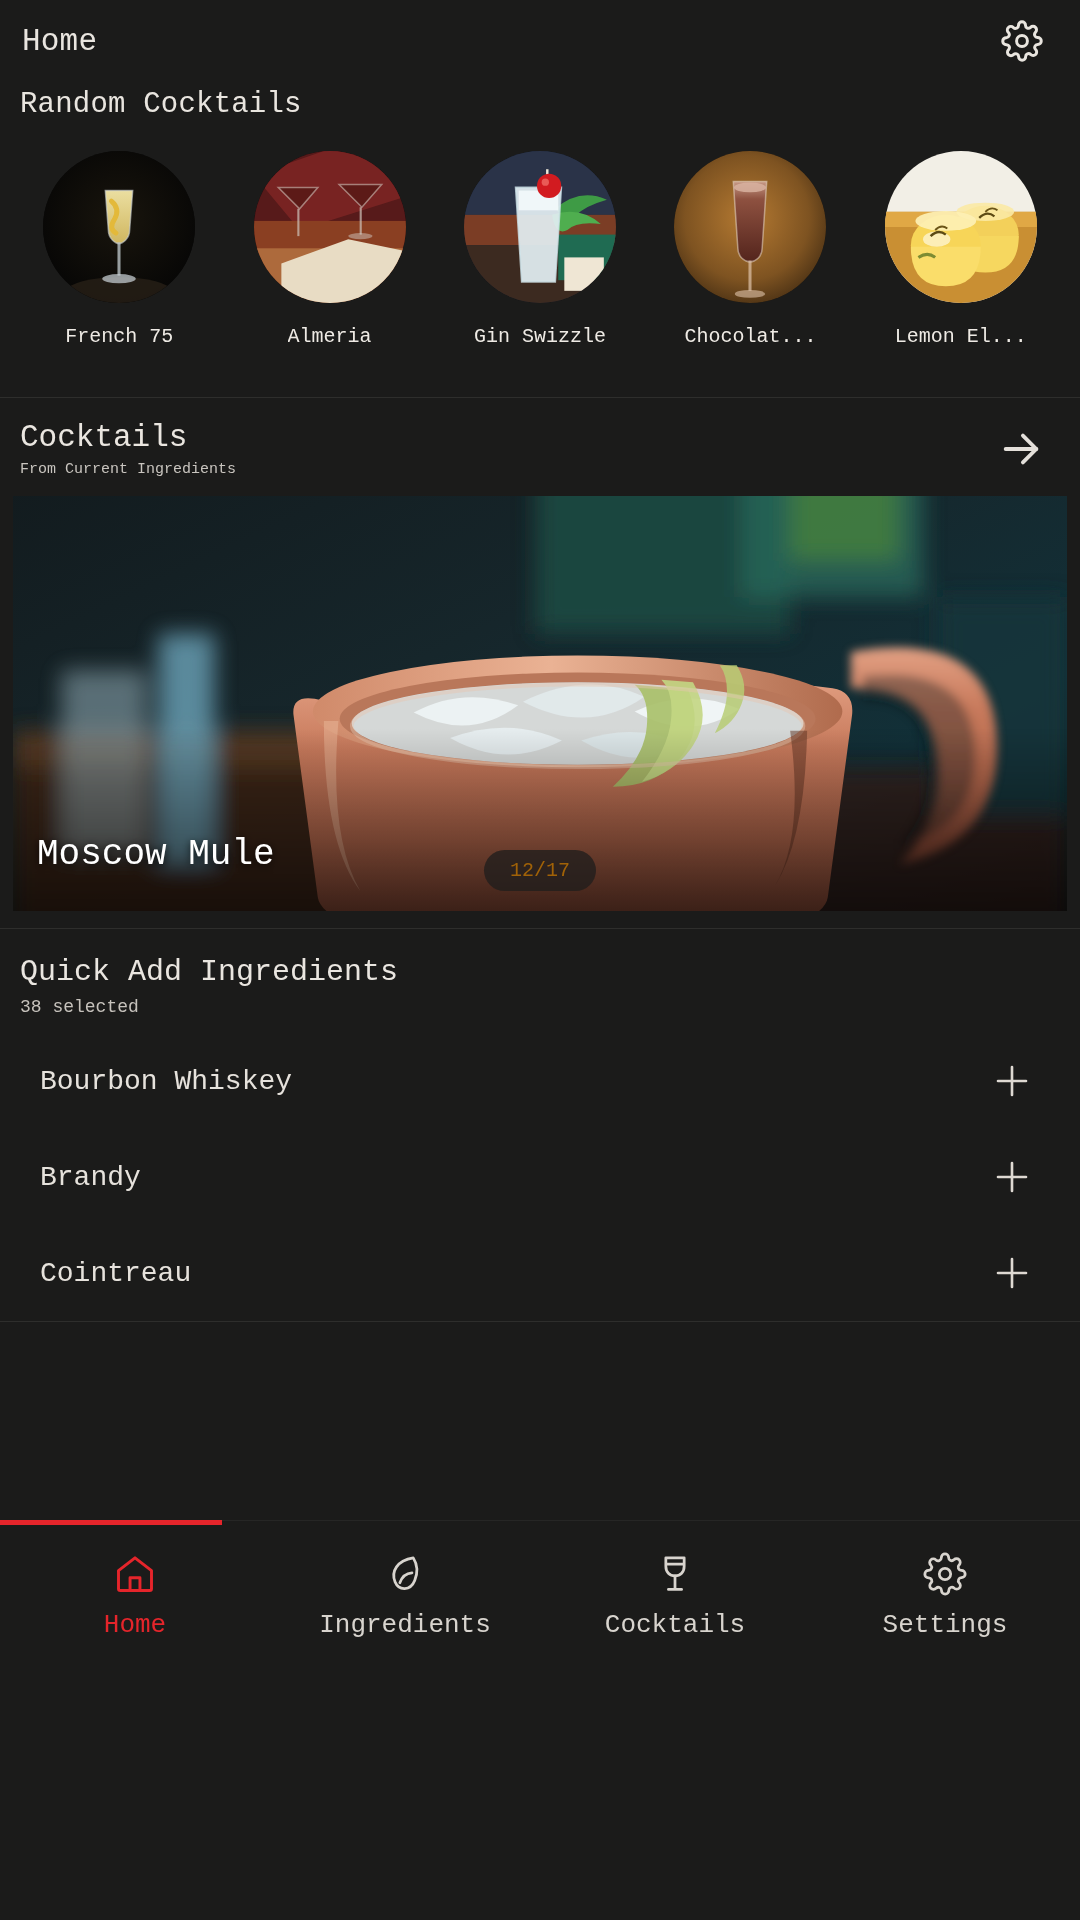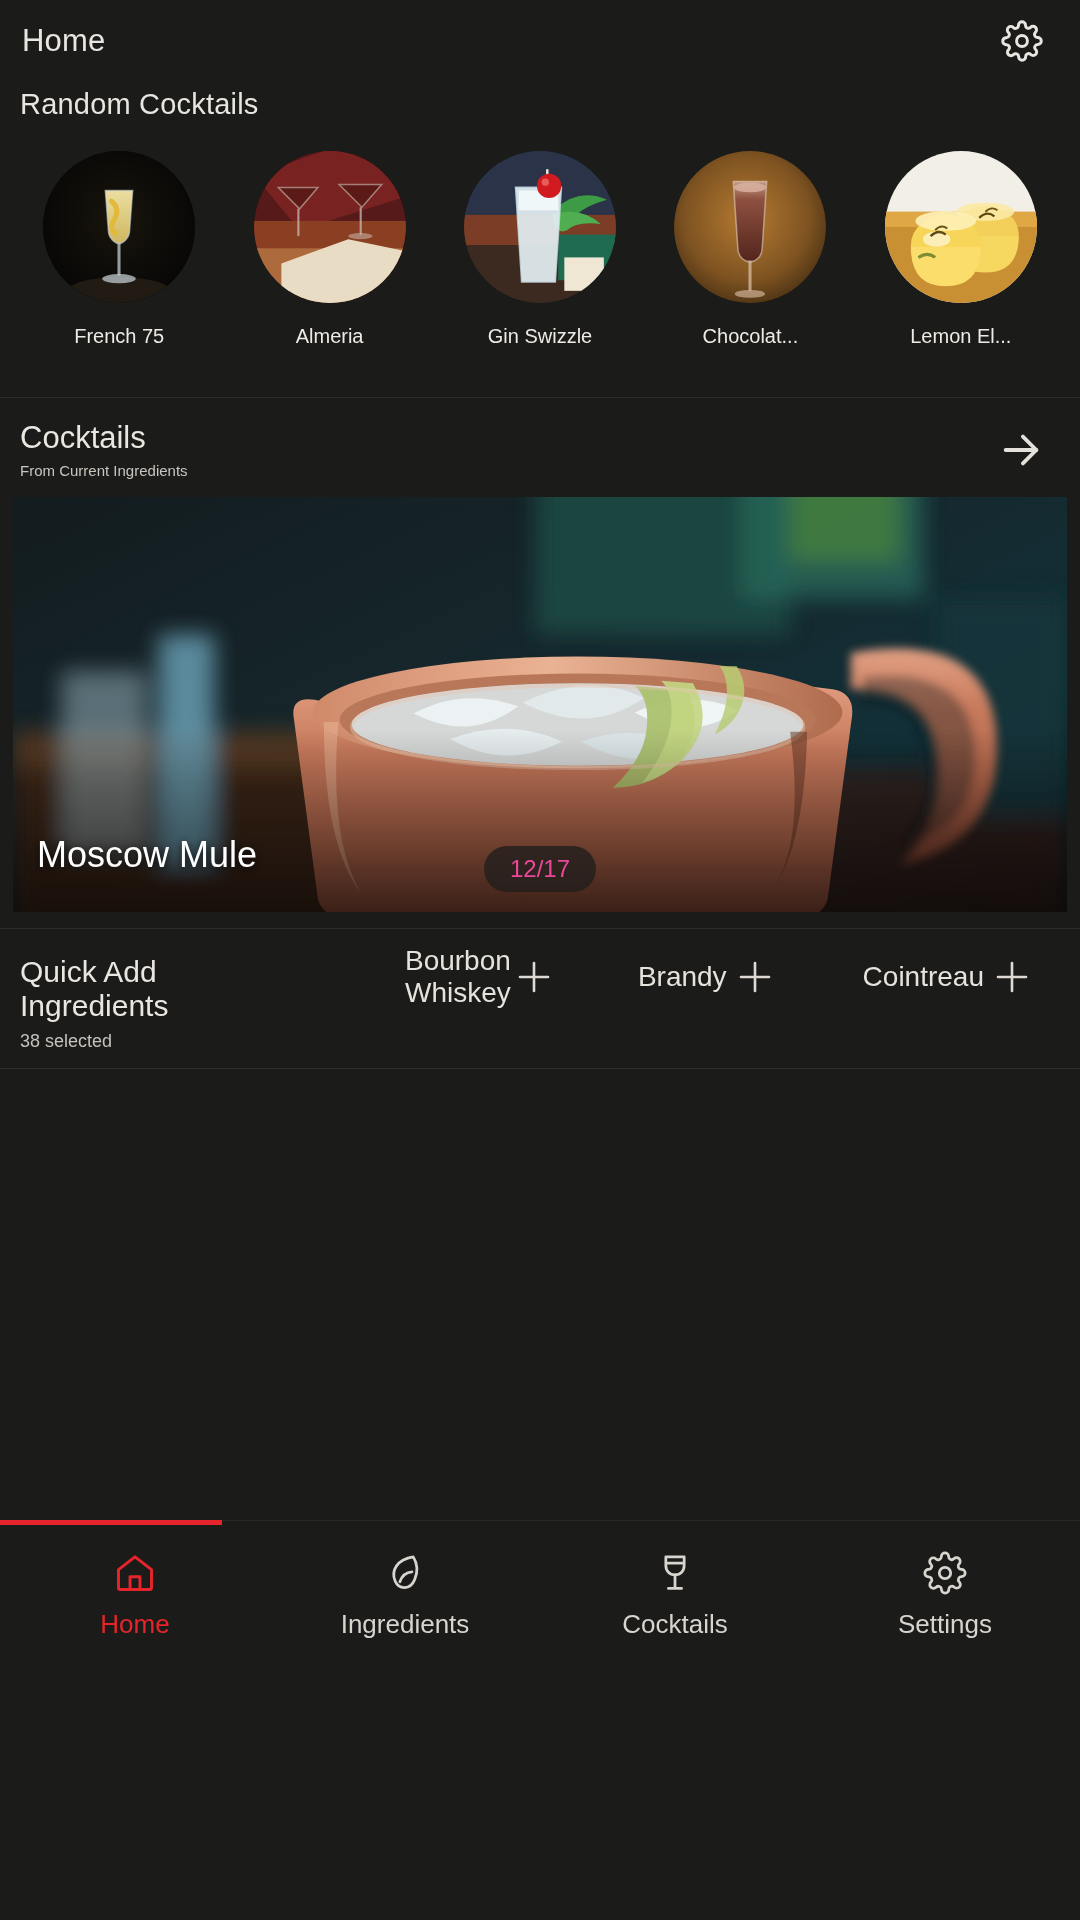--- a/index.html
+++ b/index.html
@@ -3,21 +3,21 @@
 <meta charset="utf-8">
 <style>
   * { margin:0; padding:0; box-sizing:border-box; }
   html, body {
     width:1080px; height:1920px;
     background:#1b1b1a;
     font-family:"Liberation Sans", sans-serif;
     color:#ece8e2;
     overflow:hidden;
   }
-  .screen { position:relative; width:1080px; height:1660px; display:flex; flex-direction:column; }
+  .screen { position:relative; width:1080px; height:1660px; display:flex; flex-direction:column;font-family:Liberation Mono, monospace; }
 
   
   .appbar {
     height:82px; flex:0 0 82px;
     display:flex; align-items:center; justify-content:space-between;
     padding:0 30px 0 22px;
   }
   .appbar-title { font-size:31px; font-weight:400; color:#e9e5df; letter-spacing:.2px; }
   .gear-btn { width:56px; height:56px; display:flex; align-items:center; justify-content:center; }
 
@@ -55,26 +55,26 @@
   .hero {
     position:relative; margin:0 13px; height:415px; overflow:hidden; background:#0c1214;
   }
   .hero svg.heroimg { position:absolute; inset:0; width:100%; height:100%; }
   .hero-title {
     position:absolute; left:24px; bottom:36px;
     font-size:36px; color:#fff; text-shadow:0 2px 8px rgba(0,0,0,.85); z-index:3;
   }
   .hero-badge {
     position:absolute; left:50%; transform:translateX(-50%); bottom:20px;
-    background:rgba(32,30,28,.78); color:#ec4899;
-    font-size:24px; padding:9px 26px; border-radius:26px; z-index:3;
+    background:rgba(32,30,28,.78); color:#a16207;
+    font-size:20px; padding:9px 26px; border-radius:26px; z-index:3;
   }
 
   
-  .quick-block { flex:0 0 0; display:flex; }
+  .quick-block { flex:0 0 0; display:flex; flex-direction:column; }
   .quick-head { padding:26px 20px 16px 20px; display:flex; flex-direction:column; gap:8px; }
   .qh-title { font-size:30px; color:#eae6e0; }
   .qh-sub { font-size:18px; color:#c6c2bc; }
   .ing-row {
     height:96px; display:flex; align-items:center; justify-content:space-between;
     padding:0 40px 0 40px;
     text-align:right;
   }
   .ing-name { font-size:28px; color:#e6e2dc; }
   .plus-btn { width:56px; height:56px; display:flex; align-items:center; justify-content:center; }

